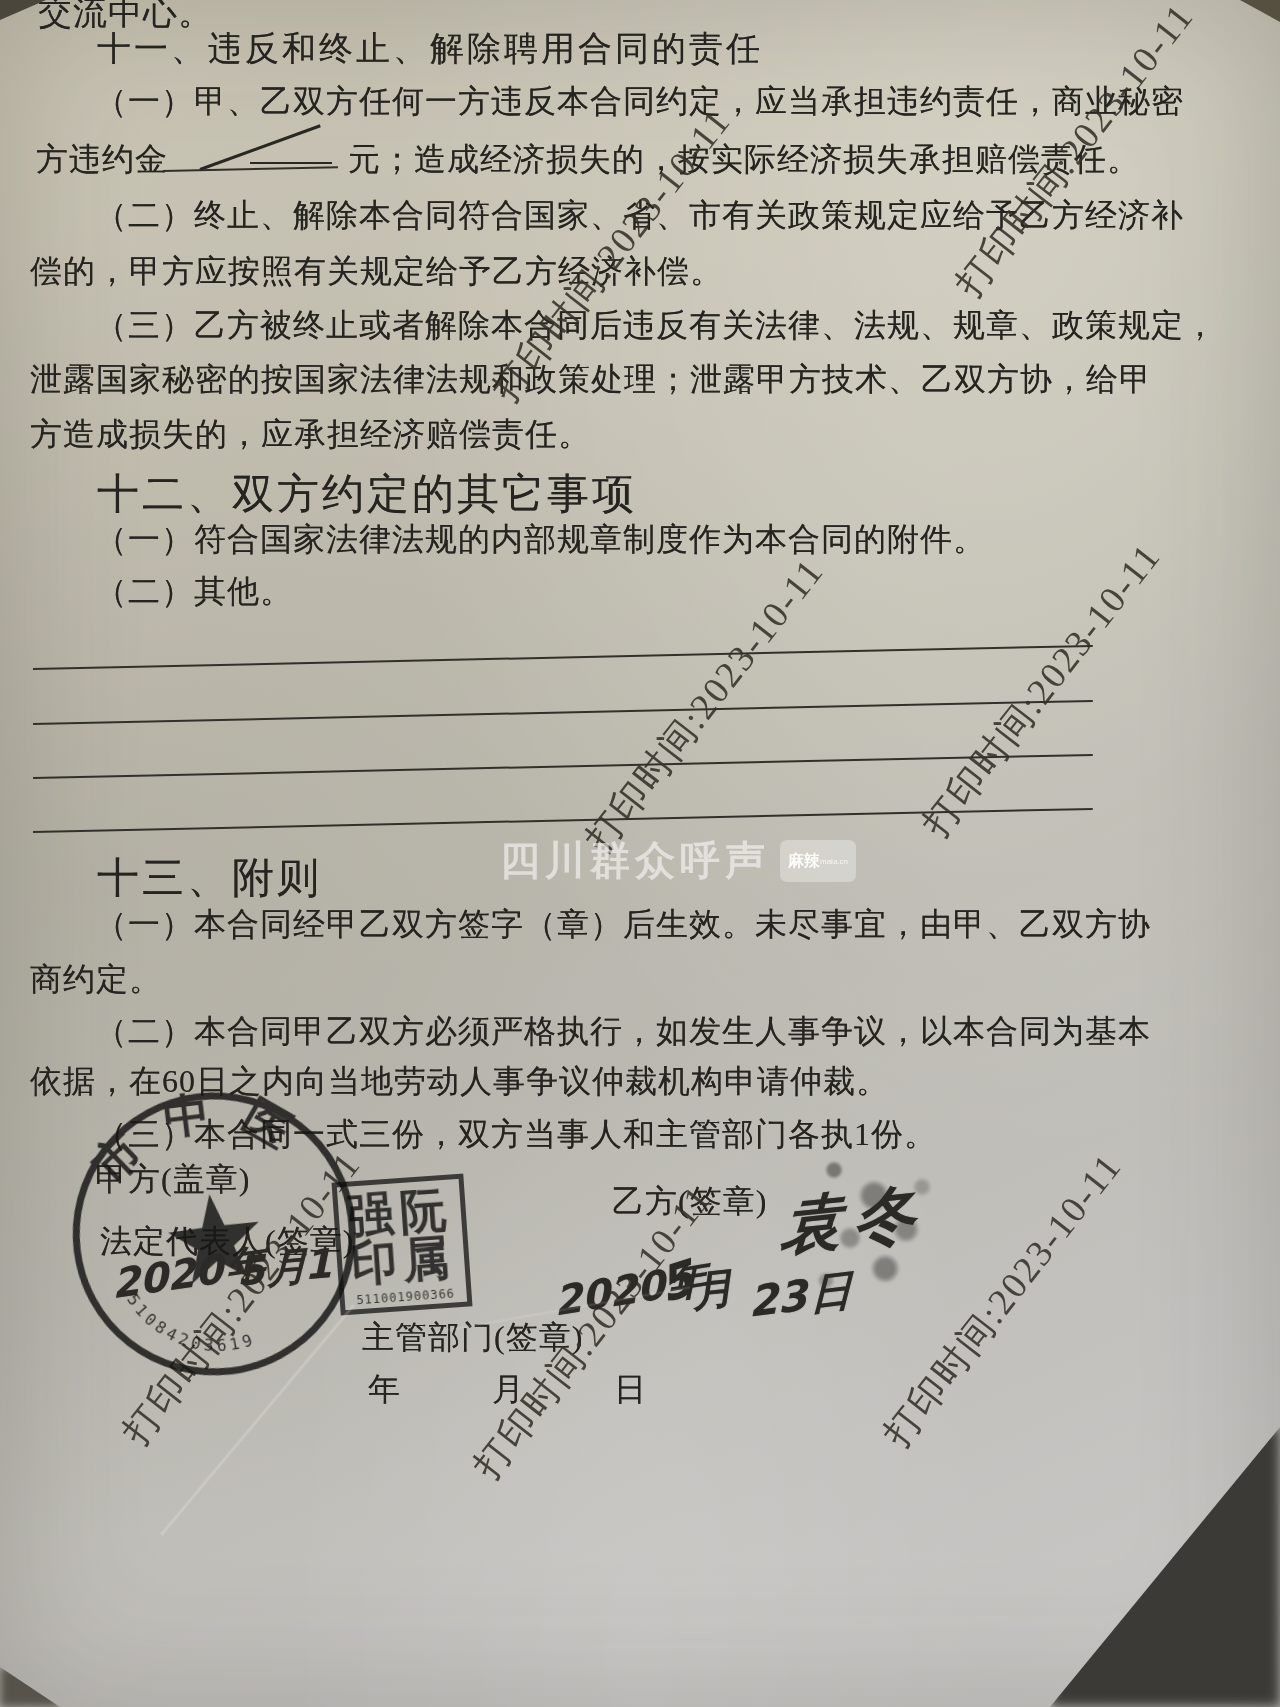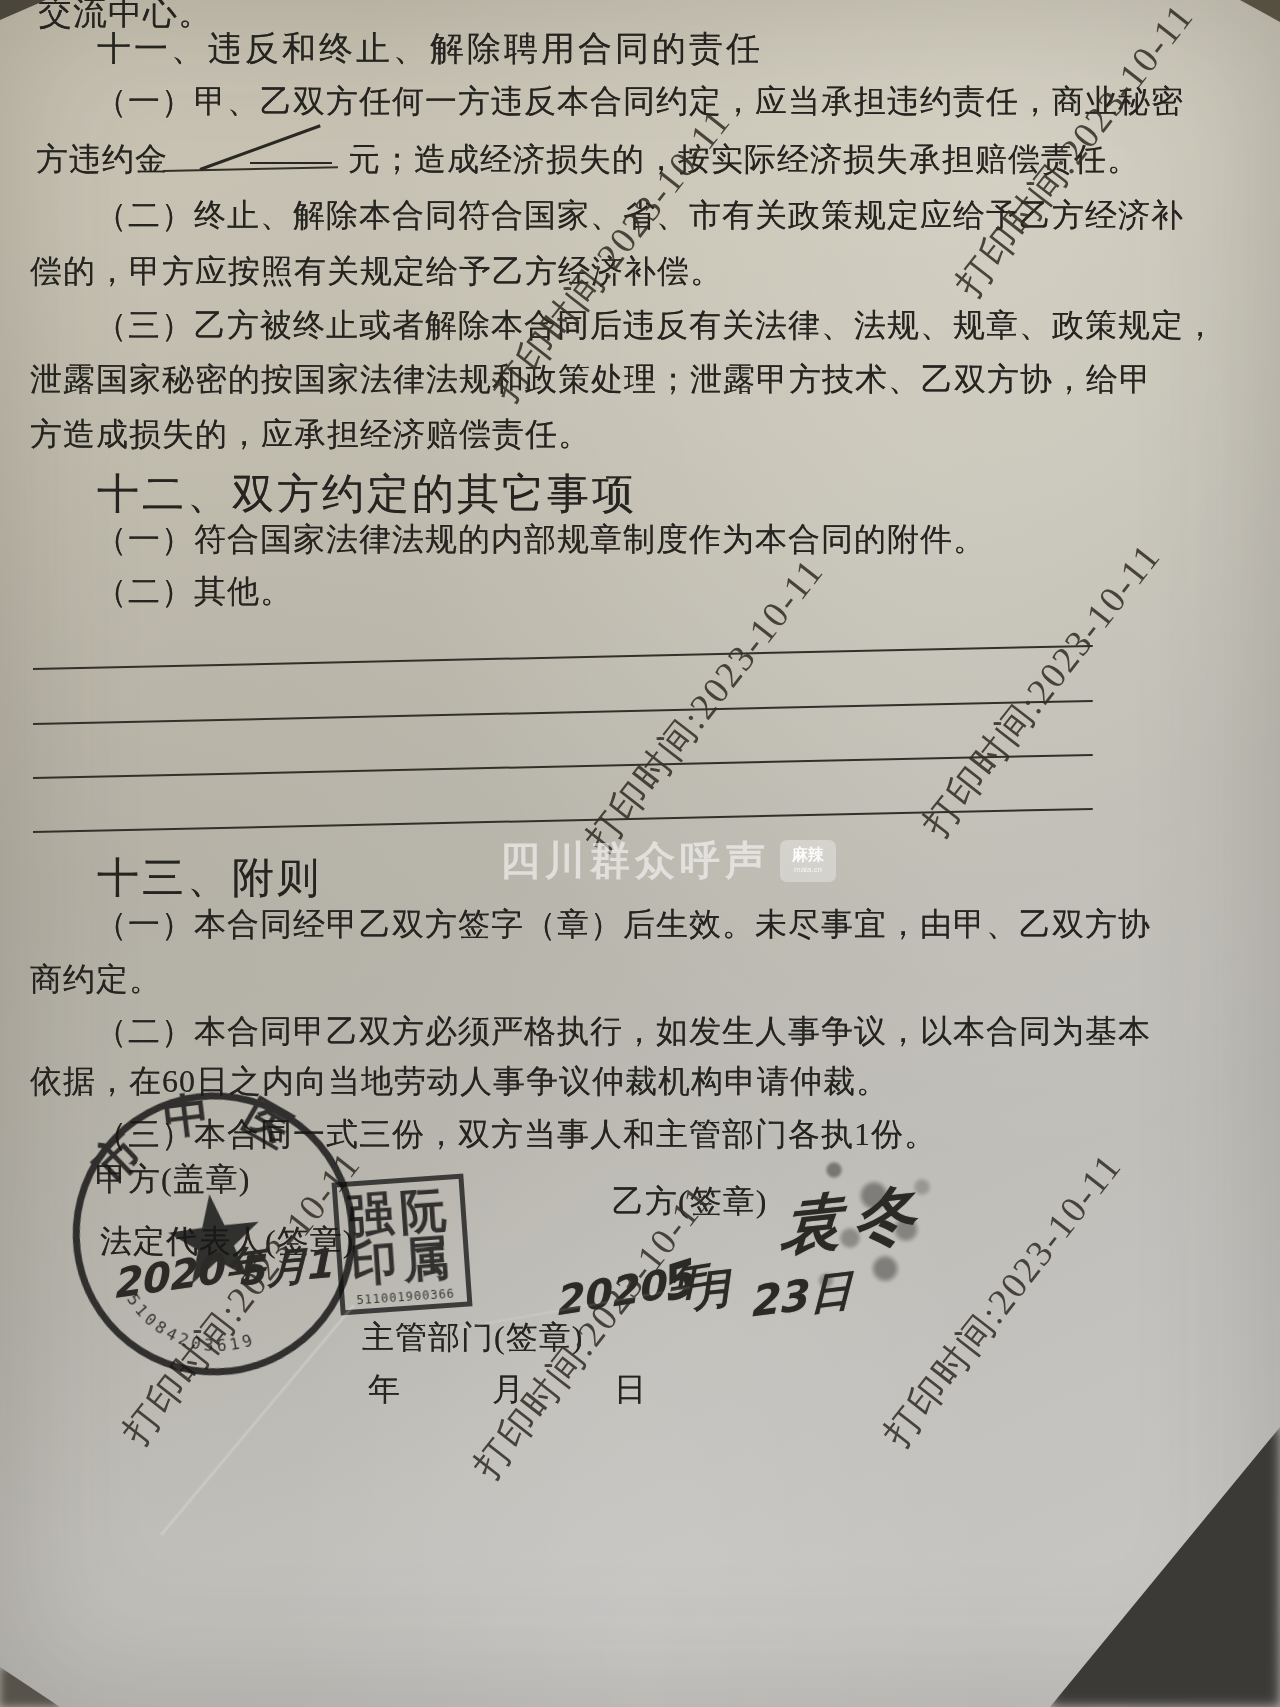--- a/index.html
+++ b/index.html
@@ -20,22 +20,22 @@
   .blank-line{position:absolute;height:0;border-top:2px solid #32302a;transform:rotate(-1.25deg);transform-origin:left center;}
   .wm{position:absolute;white-space:nowrap;font-size:37px;letter-spacing:2px;
       color:rgba(52,48,40,.88);transform:translate(-50%,-50%) rotate(-52deg);
       font-family:"Liberation Serif",serif;}
   .hand{position:absolute;white-space:nowrap;font-family:"DejaVu Sans",sans-serif;
         font-style:italic;font-weight:600;color:#2b2a26;
         text-shadow:0 0 1px rgba(40,38,34,.5);}
   .sitewm{position:absolute;left:500px;top:833px;display:flex;align-items:center;gap:10px;}
   .sitewm .t{font-family:"Liberation Sans",sans-serif;font-weight:bold;font-size:40px;
              letter-spacing:5px;color:rgba(255,255,255,.55);}
-  .badge{width:56px;height:42px;background:rgba(255,255,255,.32);border-radius:7px;
-         display:flex;flex-direction:column;align-items:center;justify-content:center;line-height:1;}
+  .badge{width:76px;height:42px;background:rgba(255,255,255,.32);border-radius:7px;
+         display:flex;flex-direction:row;align-items:center;justify-content:center;line-height:1;}
   .badge .b1{font-family:"Liberation Sans",sans-serif;font-size:16px;font-weight:bold;color:rgba(255,255,255,.92);}
   .badge .b2{font-family:"Liberation Sans",sans-serif;font-size:8px;color:rgba(255,255,255,.8);margin-top:3px;}
   .rect-stamp{position:absolute;left:336px;top:1178px;width:118px;padding:6px 2px 2px 2px;
       border:5px solid rgba(16,16,16,.82);transform:rotate(-4deg);
       filter:blur(.4px);opacity:.9;text-align:center;}
   .rect-stamp .r{font-size:46px;font-weight:bold;letter-spacing:6px;color:rgba(14,14,14,.88);
       font-family:"Liberation Serif",serif;line-height:1.05;transform:scaleY(1.05);}
   .rect-stamp .code{font-size:12px;letter-spacing:1px;color:rgba(14,14,14,.85);
       font-family:"DejaVu Sans Mono",monospace;margin-top:4px;}
   .splotch{position:absolute;left:786px;top:1136px;width:160px;height:170px;opacity:.72;

